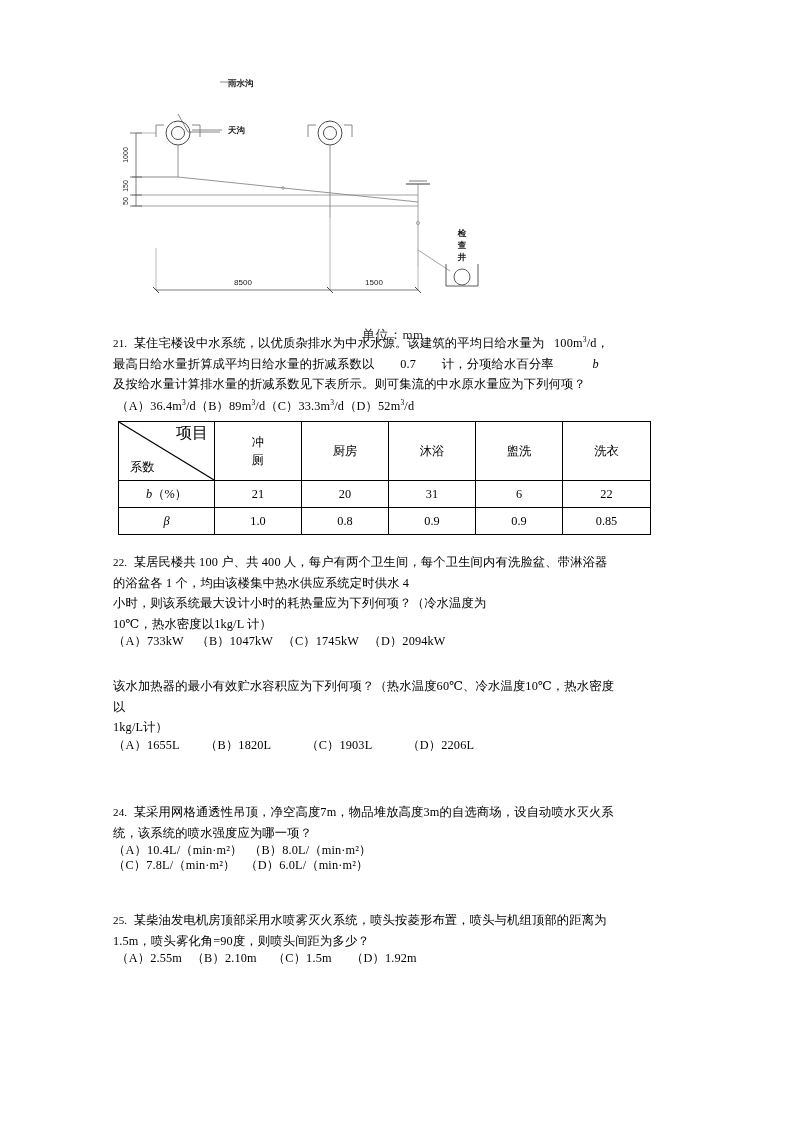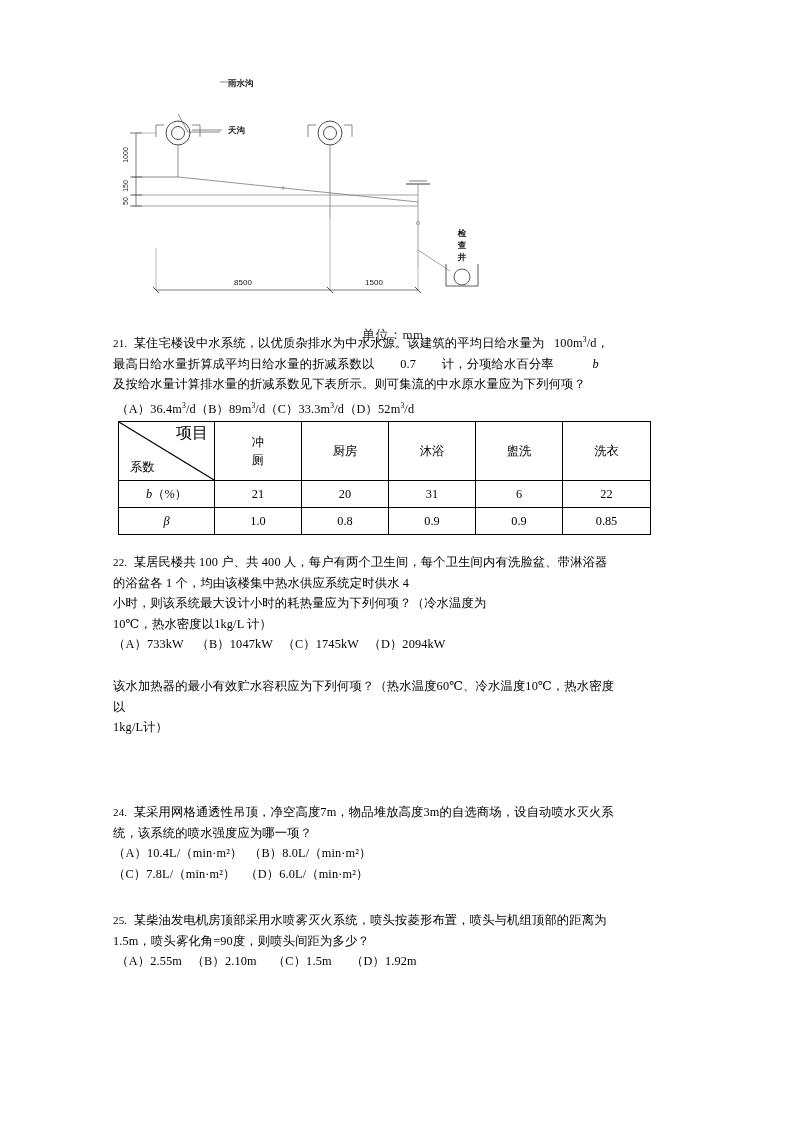--- a/index.html
+++ b/index.html
@@ -53,21 +53,21 @@
     font-size: 12.3px;
     line-height: 20.6px;
     white-space: pre-wrap;
     letter-spacing: 0.15px;
   }
   .qnum {
     font-size: 11px;
   }
   .opt-line {
     font-size: 12.3px;
-    line-height: 21px;
+    line-height: 15px;
     white-space: pre;
     letter-spacing: 0.15px;
   }
   sup.u { font-size: 0.62em; vertical-align: super; }
   .ital { font-style: italic; font-family: "Liberation Serif", serif; }
 
   
   .tbl-wrap {
     position: absolute;
     left: 118px;
@@ -265,20 +265,21 @@
     <div class="qline">的浴盆各 1 个，均由该楼集中热水供应系统定时供水 4</div>
     <div class="qline">小时，则该系统最大设计小时的耗热量应为下列何项？（冷水温度为</div>
     <div class="qline">10℃，热水密度以1kg/L 计）</div>
     <div class="opt-line">（A）733kW    （B）1047kW   （C）1745kW   （D）2094kW</div>
   </div>
 
   <div class="qblock" style="top:676px;">
     <div class="qline">该水加热器的最小有效贮水容积应为下列何项？（热水温度60℃、冷水温度10℃，热水密度</div>
     <div class="qline">以</div>
     <div class="qline">1kg/L计）</div>
+    <div class="opt-line">（A）1655L        （B）1820L           （C）1903L           （D）2206L</div>
   </div>
 
   <div class="qblock" style="top:802px;">
     <div class="qline"><span class="qnum">24.</span>&nbsp; <span>某采用网格通透性吊顶，净空高度7m，物品堆放高度3m的自选商场，设自动喷水灭火系</span></div>
     <div class="qline">统，该系统的喷水强度应为哪一项？</div>
     <div class="opt-line">（A）10.4L/（min·m²）  （B）8.0L/（min·m²）</div>
     <div class="opt-line">（C）7.8L/（min·m²）   （D）6.0L/（min·m²）</div>
   </div>
 
   <div class="qblock" style="top:910px;">

